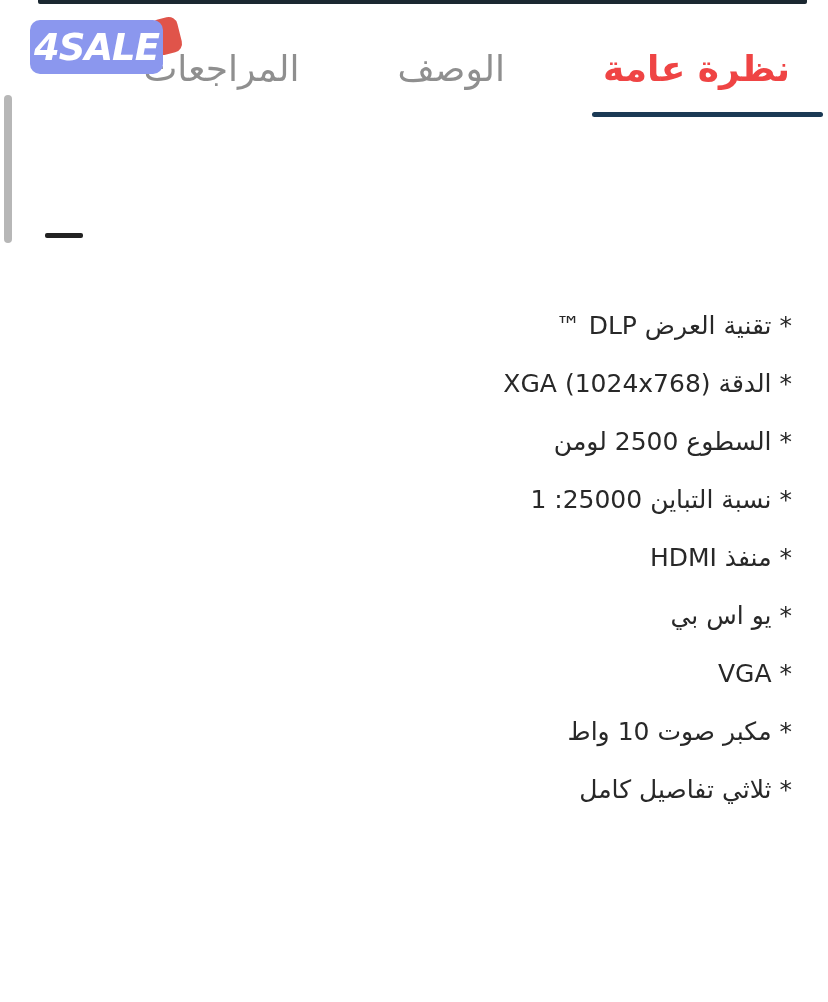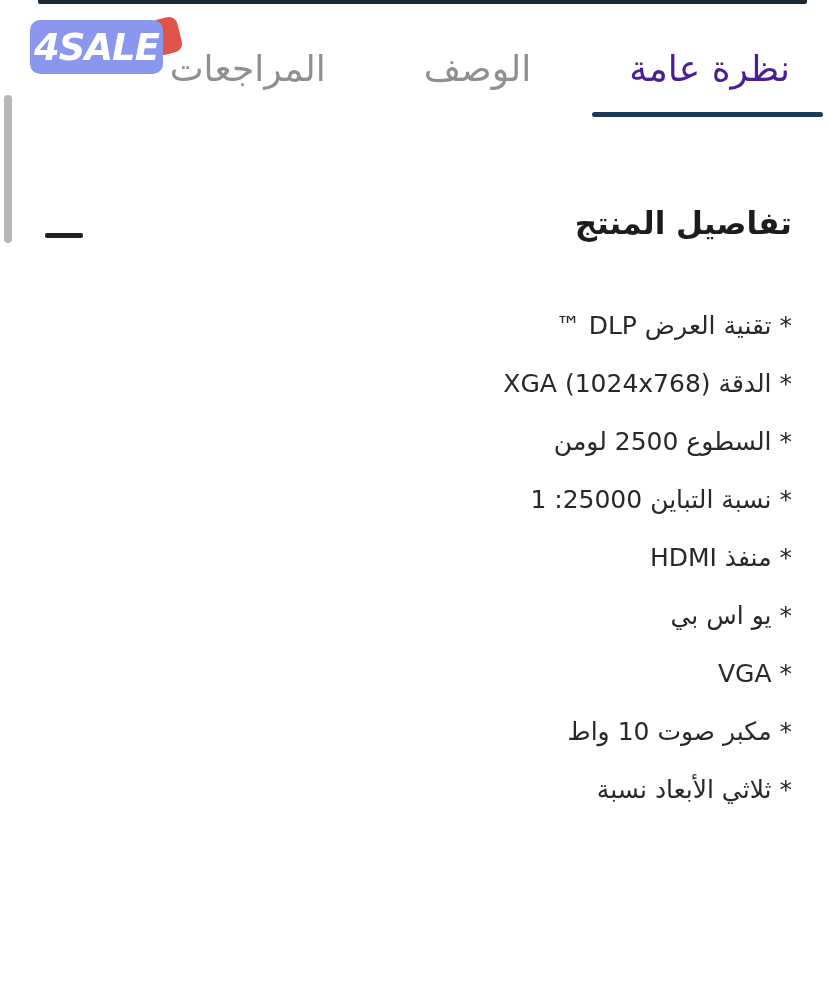--- a/index.html
+++ b/index.html
@@ -35,22 +35,22 @@
     overflow: hidden;
     white-space: nowrap;
   }
   .tab {
     font-size: 36px;
     color: #8f8f8f;
     cursor: pointer;
     flex: 0 0 auto;
   }
   .tab.active {
-    color: #4c1d95;
-    font-weight: normal;
+    color: #ef4444;
+    font-weight: bold;
   }
   .tab-underline {
     position: absolute;
     top: 112px;
     right: 5px;
     width: 231px;
     height: 5px;
     background: #1b3a55;
     border-radius: 3px;
   }
@@ -145,30 +145,27 @@
 
   <div class="logo-wrap">
     <div class="logo-red"></div>
     <div class="logo-badge">
       <span class="logo-text">4SALE</span>
     </div>
   </div>
 
   <div class="scrollbar-thumb"></div>
 
-  <div class="section-head">
-    <span class="section-title">تفاصيل المنتج</span>
-  </div>
   <div class="collapse-dash"></div>
 
   <ul class="details-list">
     <li>* تقنية العرض DLP ™</li>
     <li>* الدقة (1024x768) XGA</li>
     <li>* السطوع 2500 لومن</li>
     <li>* نسبة التباين 25000: 1</li>
     <li>* منفذ HDMI</li>
     <li>* يو اس بي</li>
     <li>* VGA</li>
     <li>* مكبر صوت 10 واط</li>
-    <li>* ثلاثي الأبعاد نسبة</li>
+    <li>* ثلاثي تفاصيل كامل</li>
   </ul>
 
 </div>
 
 </body></html>

